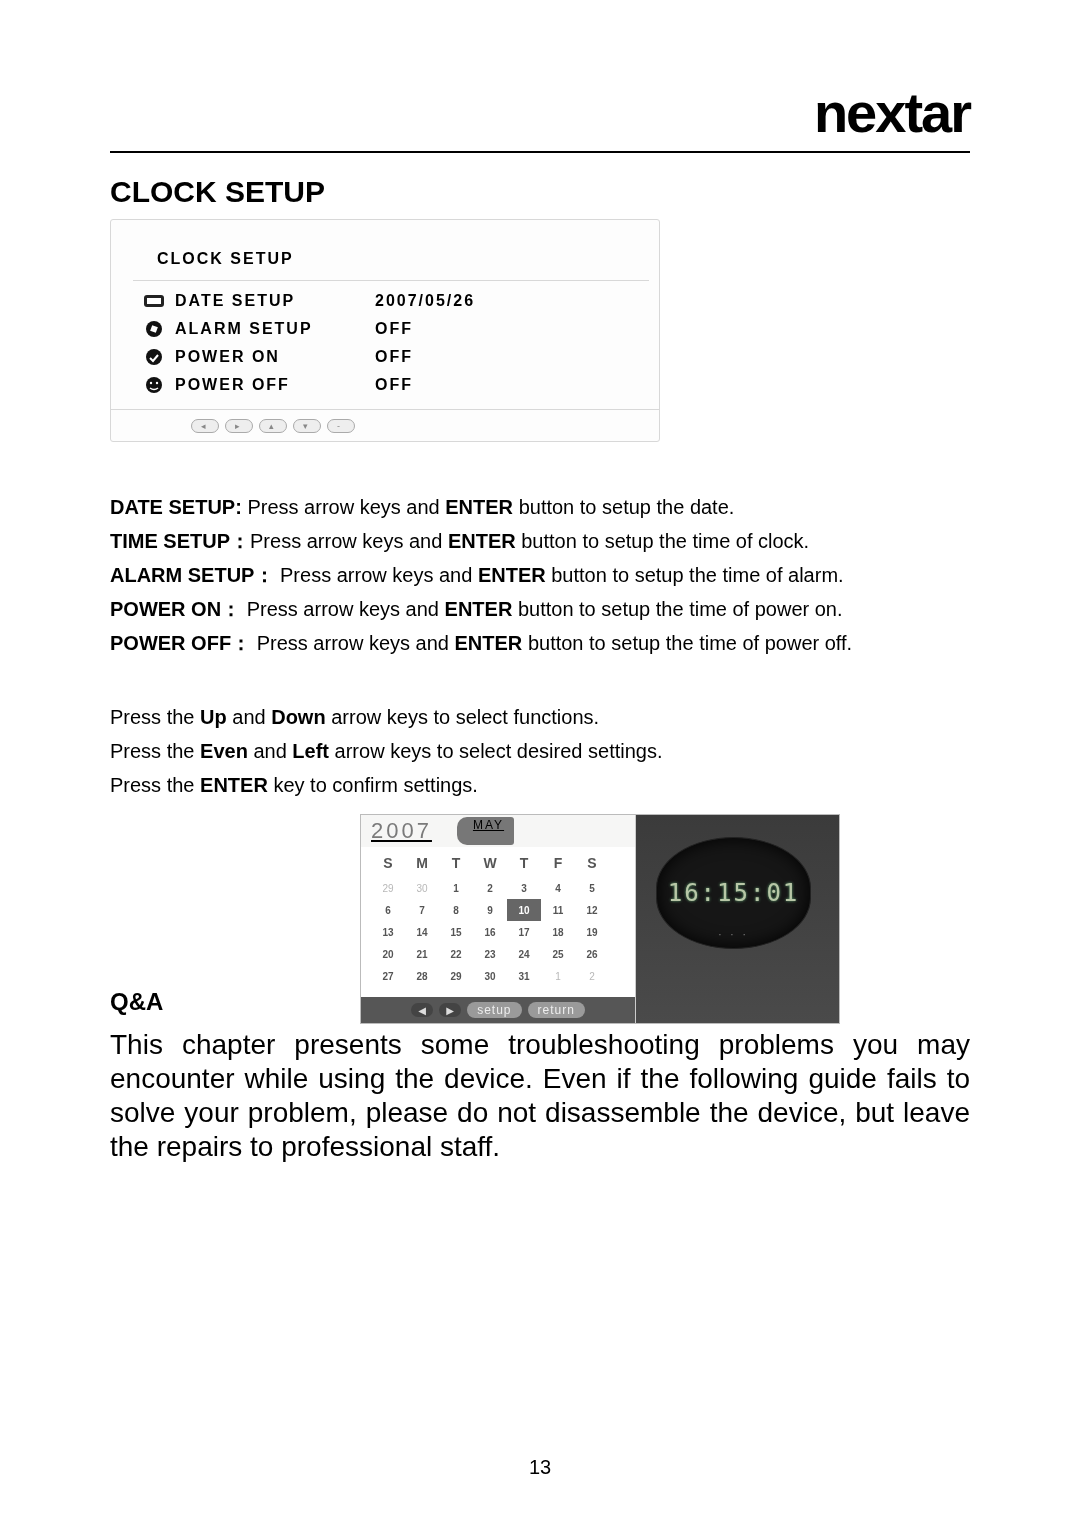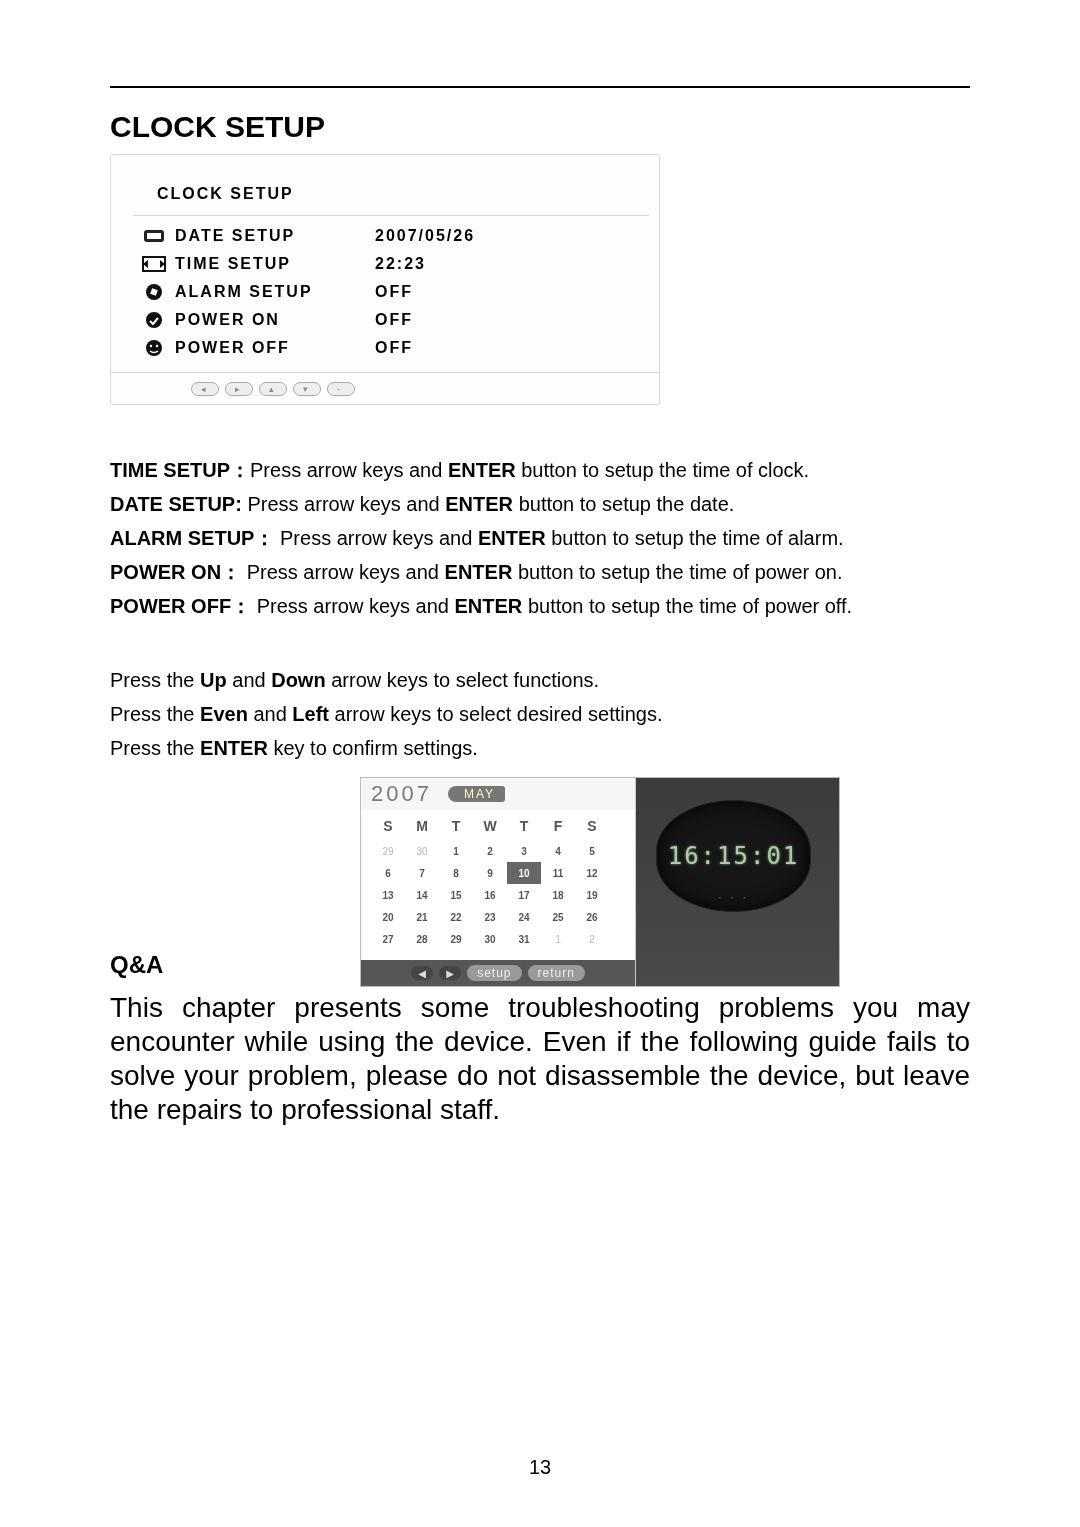--- a/index.html
+++ b/index.html
@@ -30,23 +30,23 @@
   .ico { width: 26px; height: 20px; display:inline-block; }
 
   
   .para { font-size: 20px; line-height: 30px; margin-bottom: 4px; }
   .para b { font-weight: 700; }
   .section-spacer { height: 40px; }
 
   
   .calwrap { width: 480px; margin: 10px auto 0 auto; border: 1px solid #bbb; display:flex; background:#eef0ef; }
   .calleft { width: 275px; background:#e9ebea; border-right:1px solid #ccc; padding: 0; }
-  .calhdr { height: 32px; display:flex; align-items:center; gap:16px; padding-left:10px; background:#f6f6f5; }
+  .calhdr { height: 32px; display:flex; align-items:center; gap:25px; padding-left:10px; background:#f6f6f5;text-decoration:underline; }
   .calyear { font-family: "Arial Black", Arial; font-size: 22px; color:#7a7a7a; letter-spacing:3px; }
-  .monchip { background:#777; border-radius:10px 3px 3px 10px; color:#fef9c3; font-size:12px; padding:1px 10px 1px 16px; letter-spacing:2px; position:relative; }
+  .monchip { background:#777; border-radius:10px 3px 3px 10px; color:#000000; font-size:12px; padding:1px 10px 13px 16px; letter-spacing:2px; position:relative; }
   .calbody { padding: 8px 10px 10px 10px; background:#fff; }
   .dow { display:flex; gap: 0; margin-bottom:6px; }
   .dow span { width: 34px; text-align:center; font-size:14px; font-weight:700; color:#555; }
   .wk { display:flex; }
   .wk span { width:34px; text-align:center; font-size:10px; color:#555; font-weight:700; height:22px; display:inline-flex; align-items:center; justify-content:center;}
   .dim { color:#b8b8b8 !important; font-weight:400 !important; }
   .today { background:#666; color:#fff !important; }
   .calfooter { height:26px; background:#565656; display:flex; align-items:center; justify-content:center; gap:6px; }
   .fpill { background:#9a9a9a; color:#eee; border-radius:10px; font-size:12px; padding:1px 10px; letter-spacing:1px; }
   .farrow { width:22px; height:14px; border-radius:8px; background:#444; color:#ddd; font-size:10px; display:flex; align-items:center; justify-content:center; }
@@ -58,20 +58,23 @@
   .qa-header { font-size: 24px; font-weight: 700; margin-top: 18px; margin-bottom: 8px; }
   .qa-row { display:flex; align-items:flex-end; gap: 30px; }
   .body-text { font-size: 28px; line-height: 34px; text-align: justify; margin-top: 4px; }
   .page-number { text-align: center; font-size: 20px; position:absolute; bottom: 48px; left:0; right:0; }
 </style>
 </head>
 <body>
 
 <div class="page">
 
+  <div class="brand-row">
+    <span class="brand-logo">nextar</span>
+  </div>
   <div class="brand-underline"></div>
 
   <div class="h1">CLOCK SETUP</div>
 
   <div class="panel">
     <div class="panel-inner">
       <div class="panel-title">CLOCK SETUP</div>
       <div class="panel-rule"></div>
       <div style="padding-top:6px;">
 
@@ -79,31 +82,20 @@
           <div class="icon-cell">
             <svg class="ico" viewBox="0 0 26 20">
                 <rect x="3" y="4" width="20" height="12" rx="3" fill="#222"></rect>
                 <rect x="6" y="7" width="14" height="6" fill="#fff"></rect>
               </svg>
           </div>
           <div class="label-cell">DATE SETUP</div>
           <div class="value-cell">2007/05/26</div>
         </div>
 
-        <div class="row">
-          <div class="icon-cell">
-            <svg class="ico" viewBox="0 0 26 20">
-                <rect x="2" y="3" width="22" height="14" fill="none" stroke="#111" stroke-width="2"></rect>
-                <polygon points="2,10 7,6 7,14" fill="#111"></polygon>
-                <polygon points="24,10 19,6 19,14" fill="#111"></polygon>
-              </svg>
-          </div>
-          <div class="label-cell">TIME SETUP</div>
-          <div class="value-cell">22:23</div>
-        </div>
 
         <div class="row">
           <div class="icon-cell">
             <svg class="ico" viewBox="0 0 26 20">
                 <circle cx="13" cy="10" r="8" fill="#111"></circle>
                 <rect x="10" y="7" width="6" height="6" fill="#fff" transform="rotate(20 13 10)"></rect>
               </svg>
           </div>
           <div class="label-cell">ALARM SETUP</div>
           <div class="value-cell">OFF</div>
@@ -148,22 +140,22 @@
           <span class="arrow">▾</span>
         </div>
       <div class="pill">
           <span class="arrow">-</span>
         </div>
     </div>
   </div>
 
   <div class="section-spacer"></div>
 
+  <p class="para"><b>DATE SETUP:</b><span> Press arrow keys and </span><b>ENTER</b><span> button to setup the date.</span></p>
   <p class="para"><b>TIME SETUP：</b><span>Press arrow keys and </span><b>ENTER</b><span> button to setup the time of clock.</span></p>
-  <p class="para"><b>DATE SETUP:</b><span> Press arrow keys and </span><b>ENTER</b><span> button to setup the date.</span></p>
   <p class="para"><b>ALARM SETUP：</b><span> Press arrow keys and </span><b>ENTER</b><span> button to setup the time of alarm.</span></p>
   <p class="para"><b>POWER ON：</b><span> Press arrow keys and </span><b>ENTER</b><span> button to setup the time of power on.</span></p>
   <p class="para"><b>POWER OFF：</b><span> Press arrow keys and </span><b>ENTER</b><span> button to setup the time of power off.</span></p>
 
   <div class="section-spacer"></div>
 
   <p class="para"><span>Press the </span><b>Up</b><span> and </span><b>Down</b><span> arrow keys to select functions.</span></p>
   <p class="para"><span>Press the </span><b>Even</b><span> and </span><b>Left</b><span> arrow keys to select desired settings.</span></p>
   <p class="para"><span>Press the </span><b>ENTER</b><span> key to confirm settings.</span></p>
 

